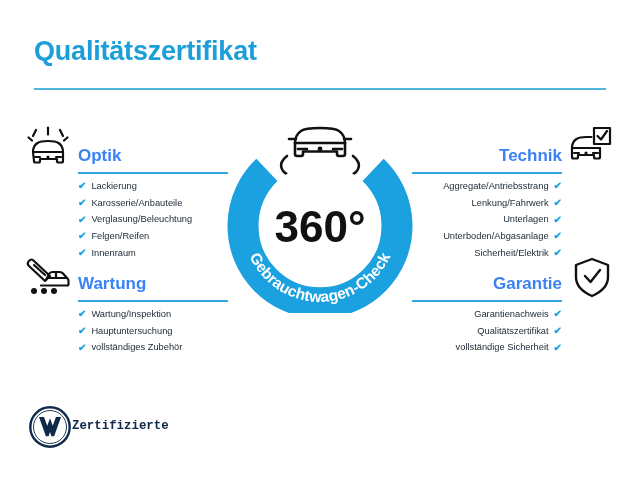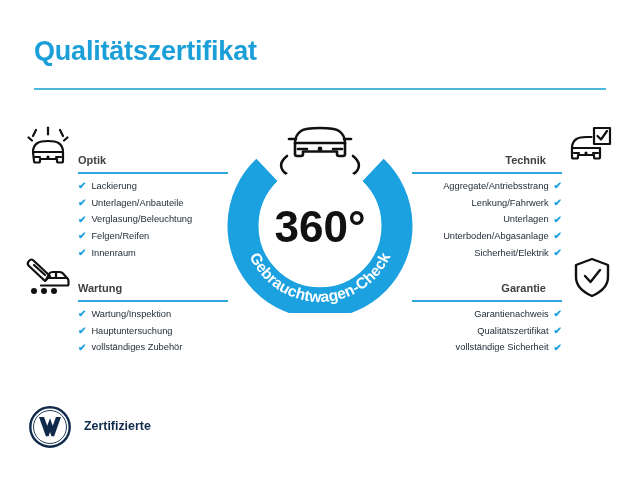--- a/index.html
+++ b/index.html
@@ -22,21 +22,21 @@
   .title-rule{
     position:absolute;left:34px;top:88px;width:572px;height:2px;
     background:#4cb7d8;
   }
 
   
   .section{position:absolute;}
   .sec-head{position:relative;height:34px;}
   .sec-title{
     position:absolute;bottom:8px;
-    font-size:11px;font-weight:bold;color:#404040;
+    font-size:17px;font-weight:bold;color:#3b82f6;
     white-space:nowrap;
   }
   .sec-rule{position:absolute;bottom:0;height:2px;background:#2fa8dd;}
 
   .items{margin-top:7px;}
   .item{
     display:flex;align-items:center;
     font-size:9.3px;color:#1b2733;
     line-height:1.1;
     margin-bottom:6.5px;
@@ -47,21 +47,21 @@
     line-height:1;
   }
 
   
   .left .sec-title{left:0;}
   .left .sec-rule{left:0;right:0;}
   .left .item{justify-content:flex-start;}
   .left .check{margin-right:5px;}
 
   
-  .right .sec-title{right:16px;margin-top:40px;}
+  .right .sec-title{right:0;margin-top:40px;}
   .right .sec-rule{left:0;right:0;}
   .right .item{justify-content:flex-end;}
   .right .check{margin-left:5px;}
 
   
   #sec-optik{left:78px;top:140px;width:150px;}
   #sec-optik .sec-rule{width:150px;}
   #sec-wartung{left:78px;top:268px;width:150px;}
   #sec-wartung .sec-rule{width:150px;}
   #sec-technik{left:412px;top:140px;width:150px;}
@@ -80,23 +80,23 @@
   .badge{position:absolute;left:225px;top:108px;width:190px;height:205px;}
   .badge-360{
     position:absolute;left:0;top:0;width:190px;height:205px;
   }
   .badge-360 text{font-family:"Liberation Sans", sans-serif;}
 
   
   .footer{position:absolute;left:28px;top:405px;display:flex;align-items:center;}
   .vw-mark{width:44px;height:44px;}
   .vw-text{
-    margin-left:12px;
     font-size:12.4px;font-weight:bold;color:#102a4c;
     line-height:1.28;
+    font-family:Liberation Mono, monospace;
   }
 </style>
 </head>
 <body>
 
 <div class="page">
 
   <div class="title">Qualitätszertifikat</div>
   <div class="title-rule"></div>
 
@@ -163,21 +163,21 @@
       <div class="sec-title">Optik</div>
       <div class="sec-rule"></div>
     </div>
     <div class="items">
       <div class="item">
           <span class="check">✔</span>
           <span>Lackierung</span>
         </div>
       <div class="item">
           <span class="check">✔</span>
-          <span>Unterlagen/Anbauteile</span>
+          <span>Karosserie/Anbauteile</span>
         </div>
       <div class="item">
           <span class="check">✔</span>
           <span>Verglasung/Beleuchtung</span>
         </div>
       <div class="item">
           <span class="check">✔</span>
           <span>Felgen/Reifen</span>
         </div>
       <div class="item">

